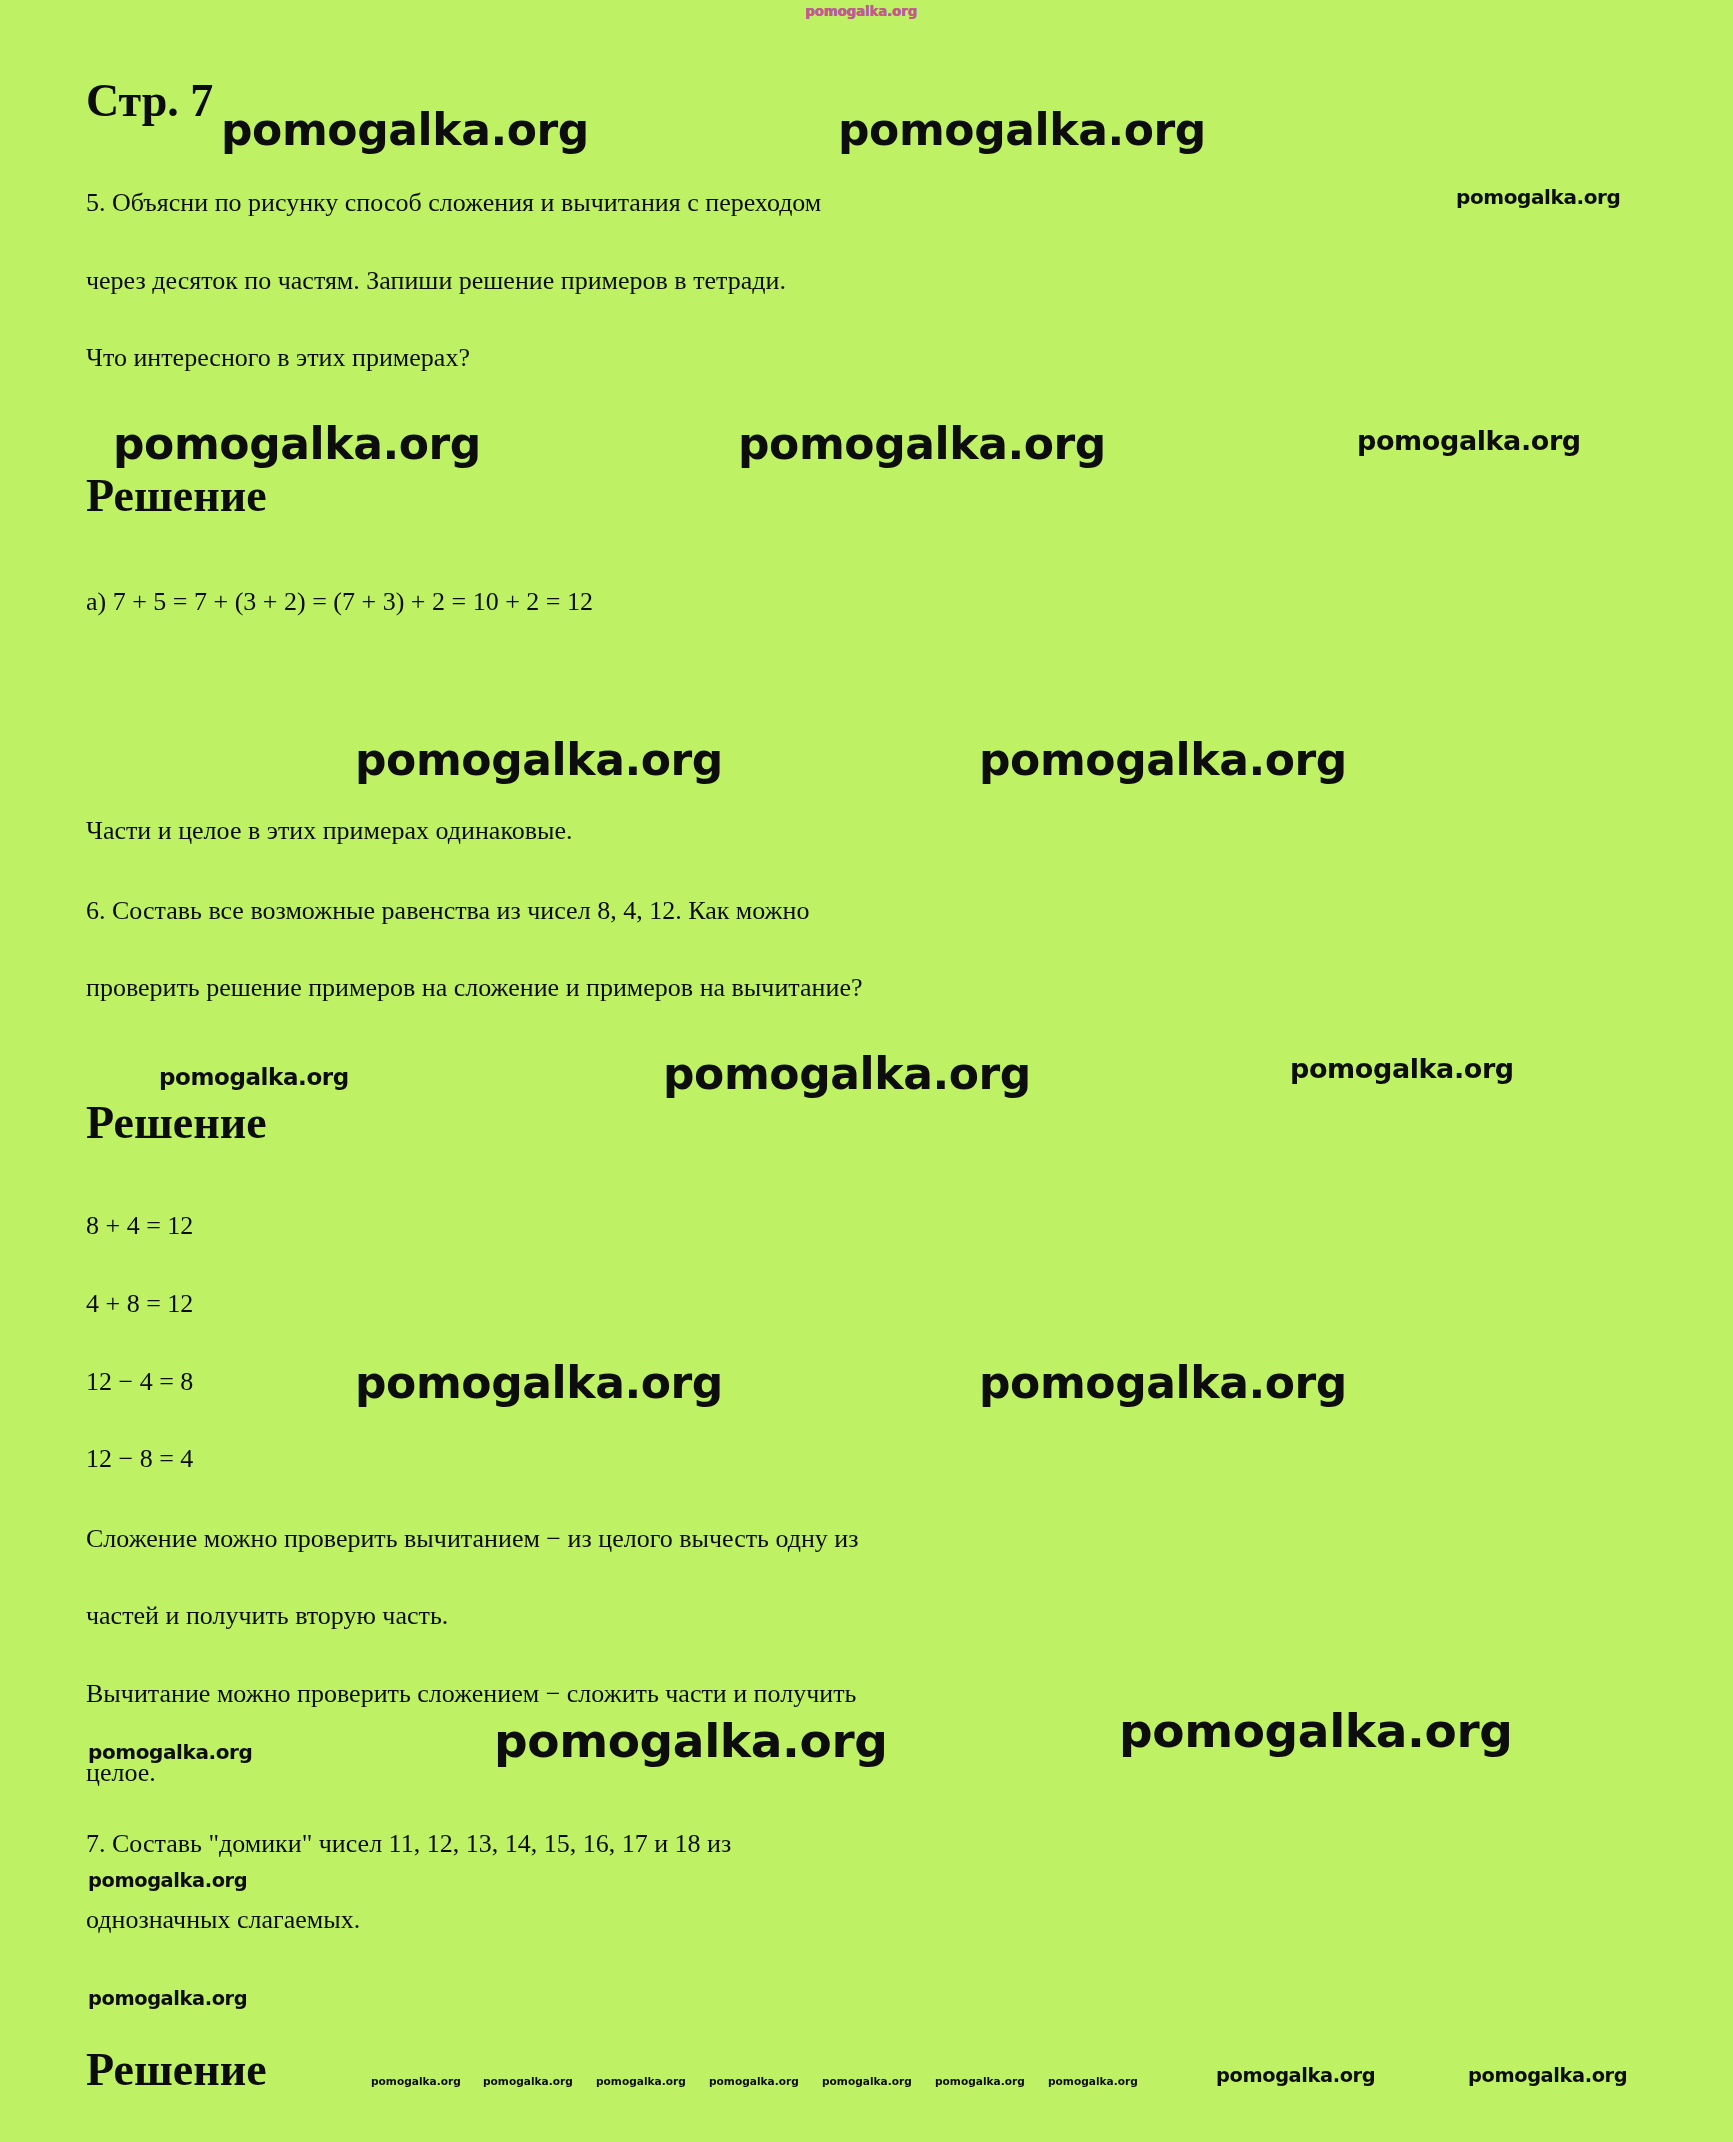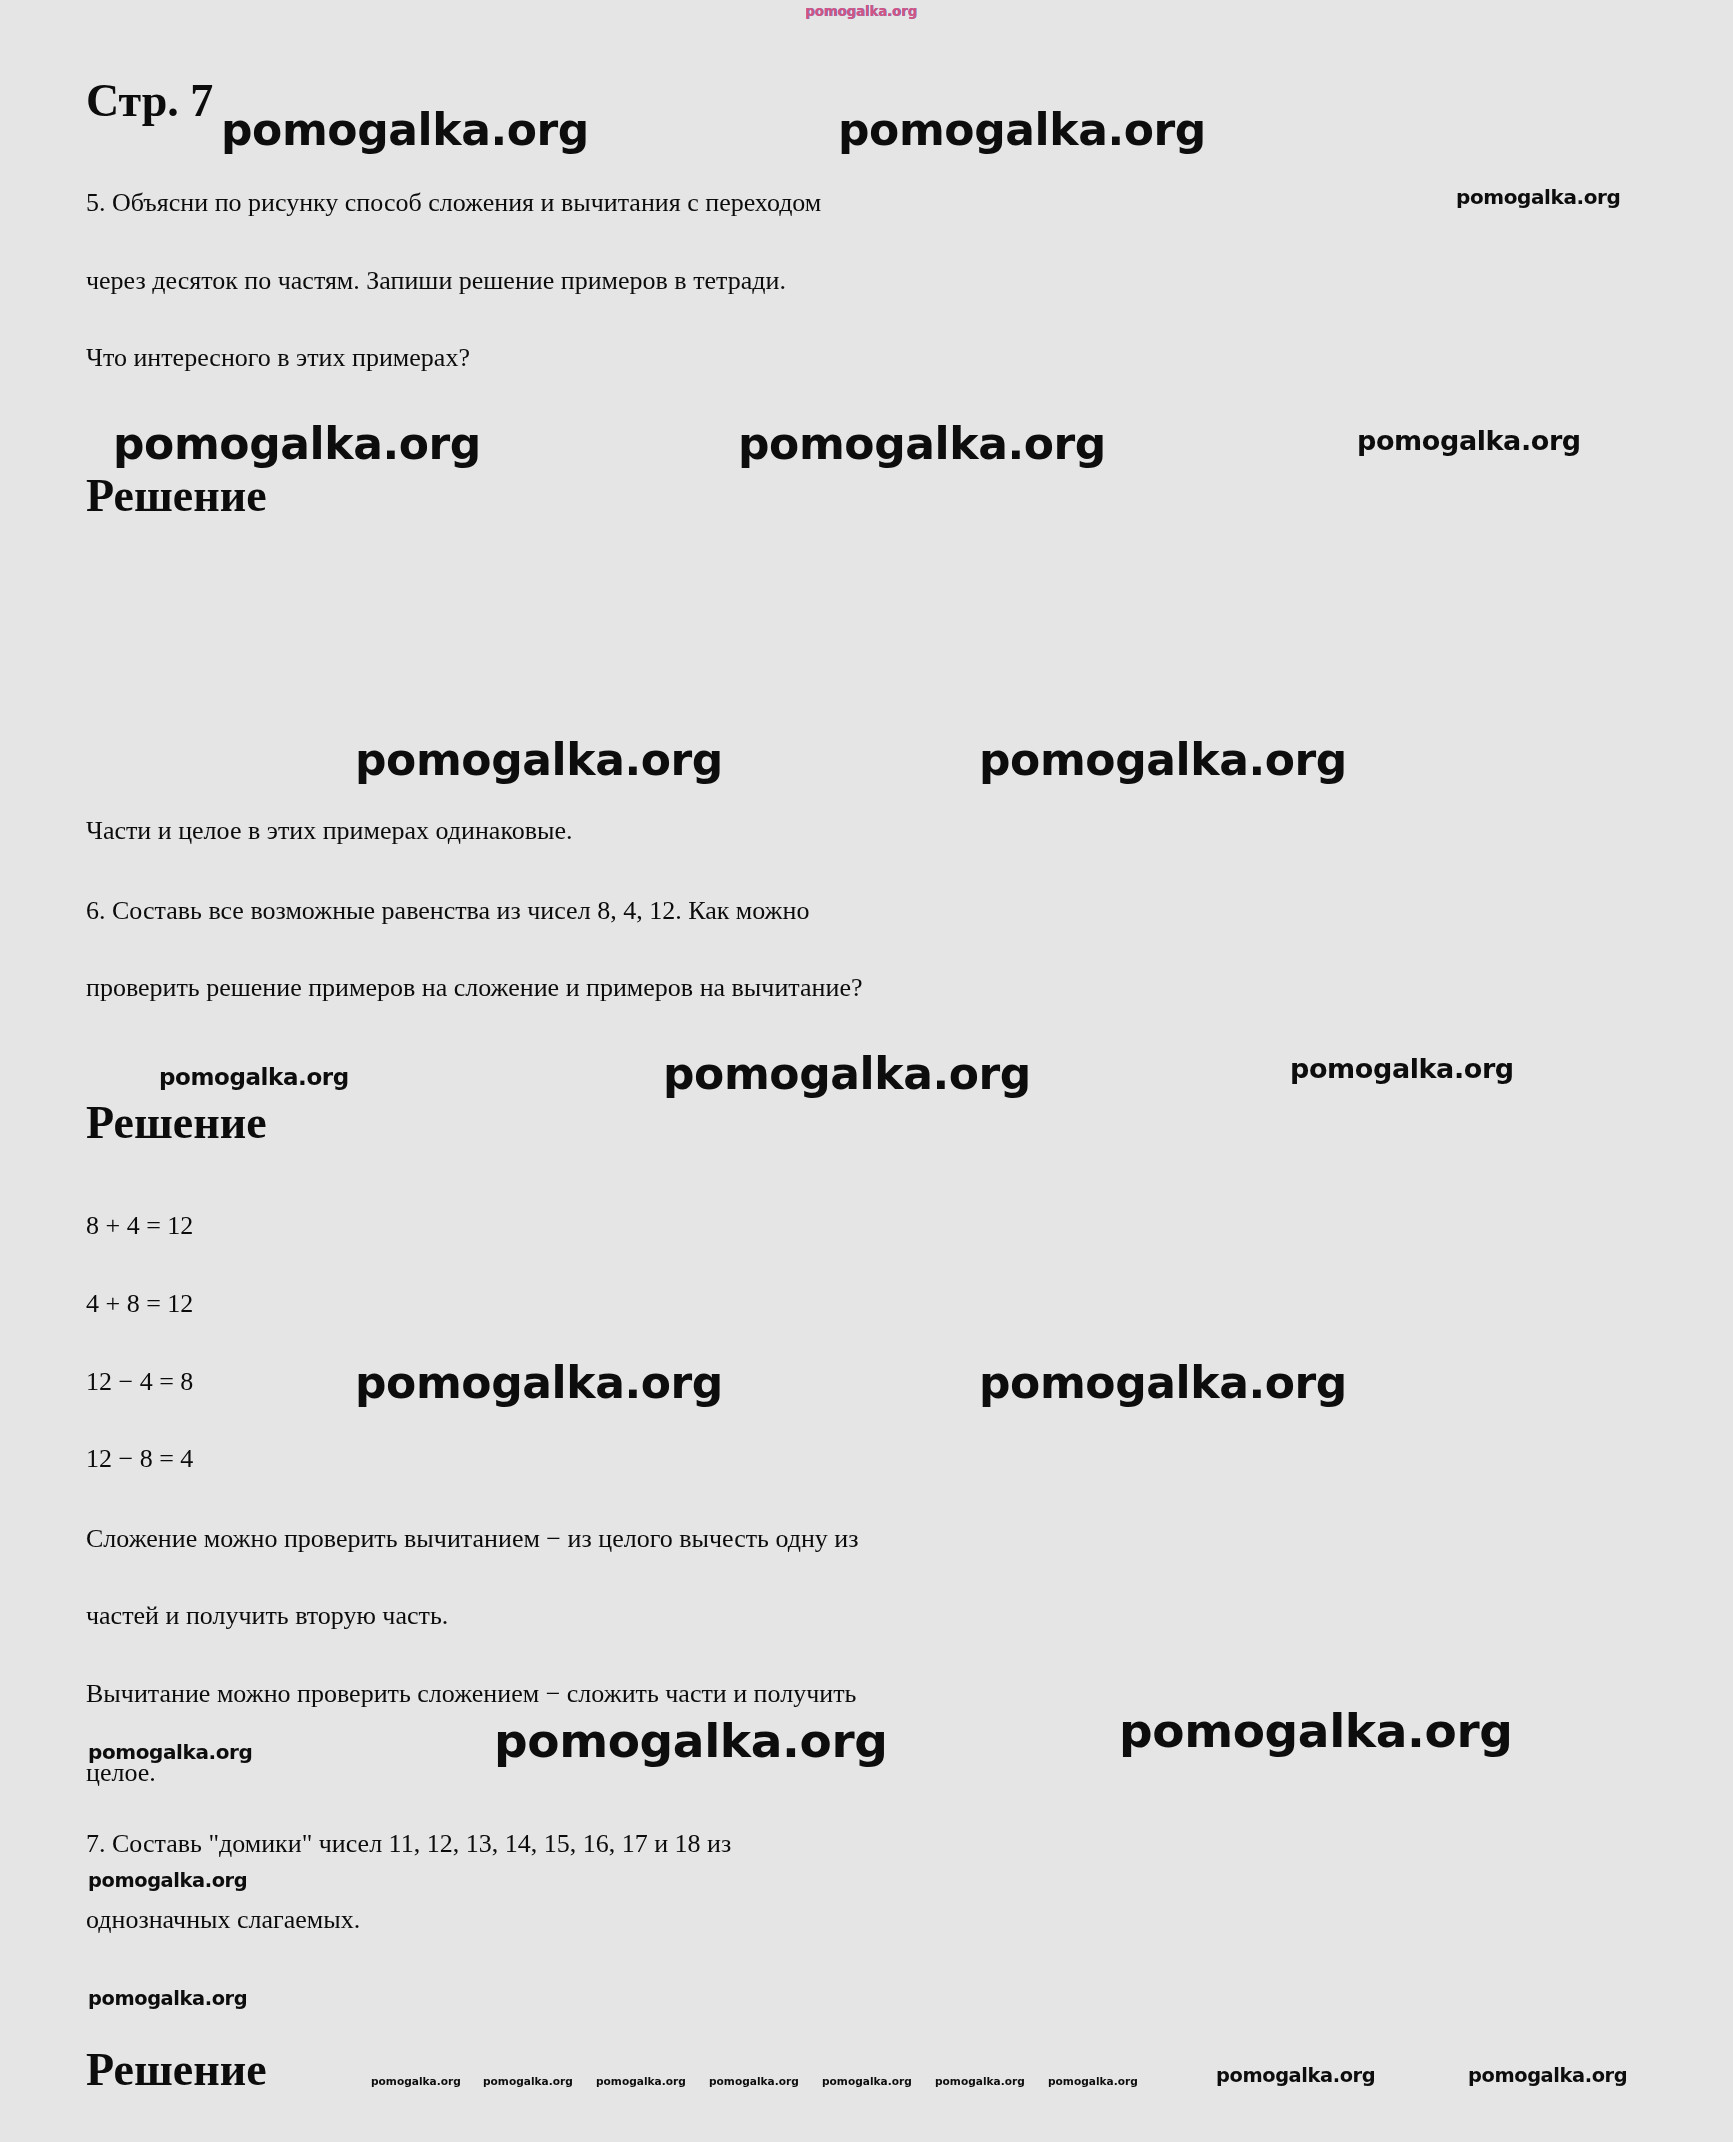--- a/index.html
+++ b/index.html
@@ -4,21 +4,21 @@
 <style>
   html, body {
     margin: 0;
     padding: 0;
     background: #ffffff;
   }
   .page {
     position: relative;
     width: 1734px;
     height: 2143px;
-    background: #e5e5e5;
+    background: #bef264;
     overflow: hidden;
     color: #0c0c0c;
   }
   .abs { position: absolute; white-space: nowrap; }
   
   .body-line {
     font-family: "Liberation Serif", "DejaVu Serif", serif;
     font-size: 26px;
     line-height: 1.2;
     color: #0c0c0c;
@@ -66,20 +66,21 @@
   <div class="abs body-line" style="left:86px; top:187px;">5. Объясни по рисунку способ сложения и вычитания с переходом</div>
   <div class="abs body-line" style="left:86px; top:265px;">через десяток по частям. Запиши решение примеров в тетради.</div>
   <div class="abs body-line" style="left:86px; top:342px;">Что интересного в этих примерах?</div>
 
   <span class="abs wm wm-xl" style="left:113px; top:418px;">pomogalka.org</span>
   <span class="abs wm wm-xl" style="left:738px; top:418px;">pomogalka.org</span>
   <span class="abs wm wm-md" style="left:1357px; top:425px;">pomogalka.org</span>
 
   <div class="abs heading" style="left:86px; top:469px;">Решение</div>
 
+  <div class="abs body-line" style="left:86px; top:586px;">а) 7 + 5 = 7 + (3 + 2) = (7 + 3) + 2 = 10 + 2 = 12</div>
 
   <span class="abs wm wm-xl" style="left:355px; top:734px;">pomogalka.org</span>
   <span class="abs wm wm-xl" style="left:979px; top:734px;">pomogalka.org</span>
 
   <div class="abs body-line" style="left:86px; top:815px;">Части и целое в этих примерах одинаковые.</div>
 
   <div class="abs body-line" style="left:86px; top:895px;">6. Составь все возможные равенства из чисел 8, 4, 12. Как можно</div>
   <div class="abs body-line" style="left:86px; top:972px;">проверить решение примеров на сложение и примеров на вычитание?</div>
 
   <span class="abs wm wm-sm" style="left:159px; top:1064px;">pomogalka.org</span>

